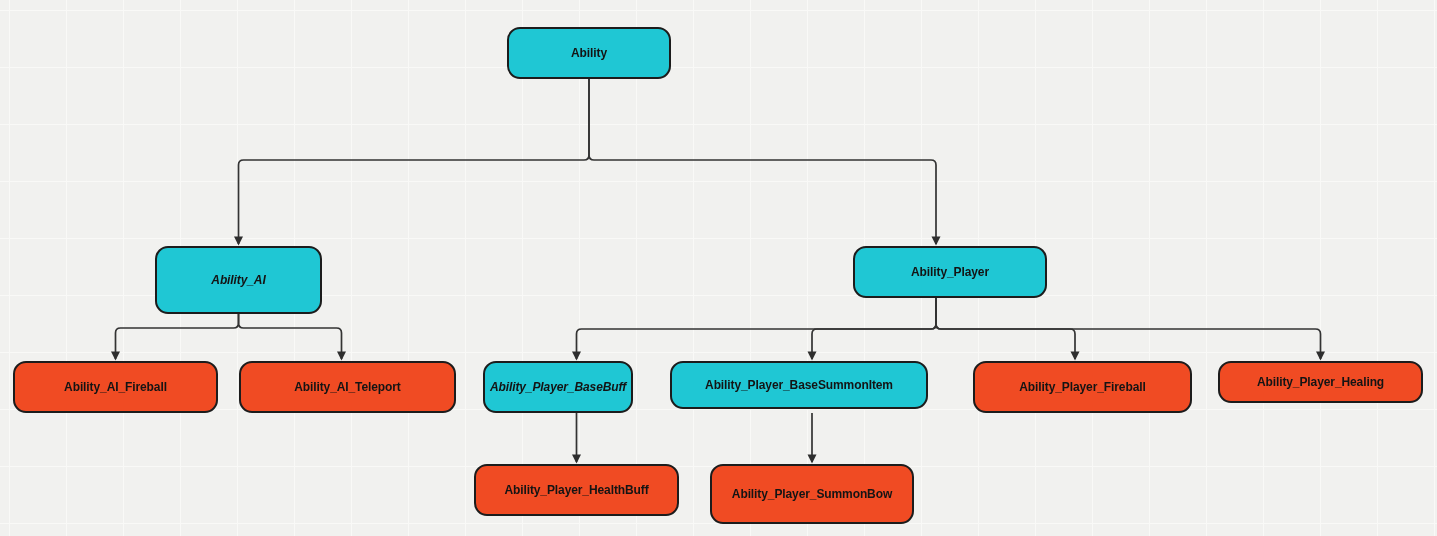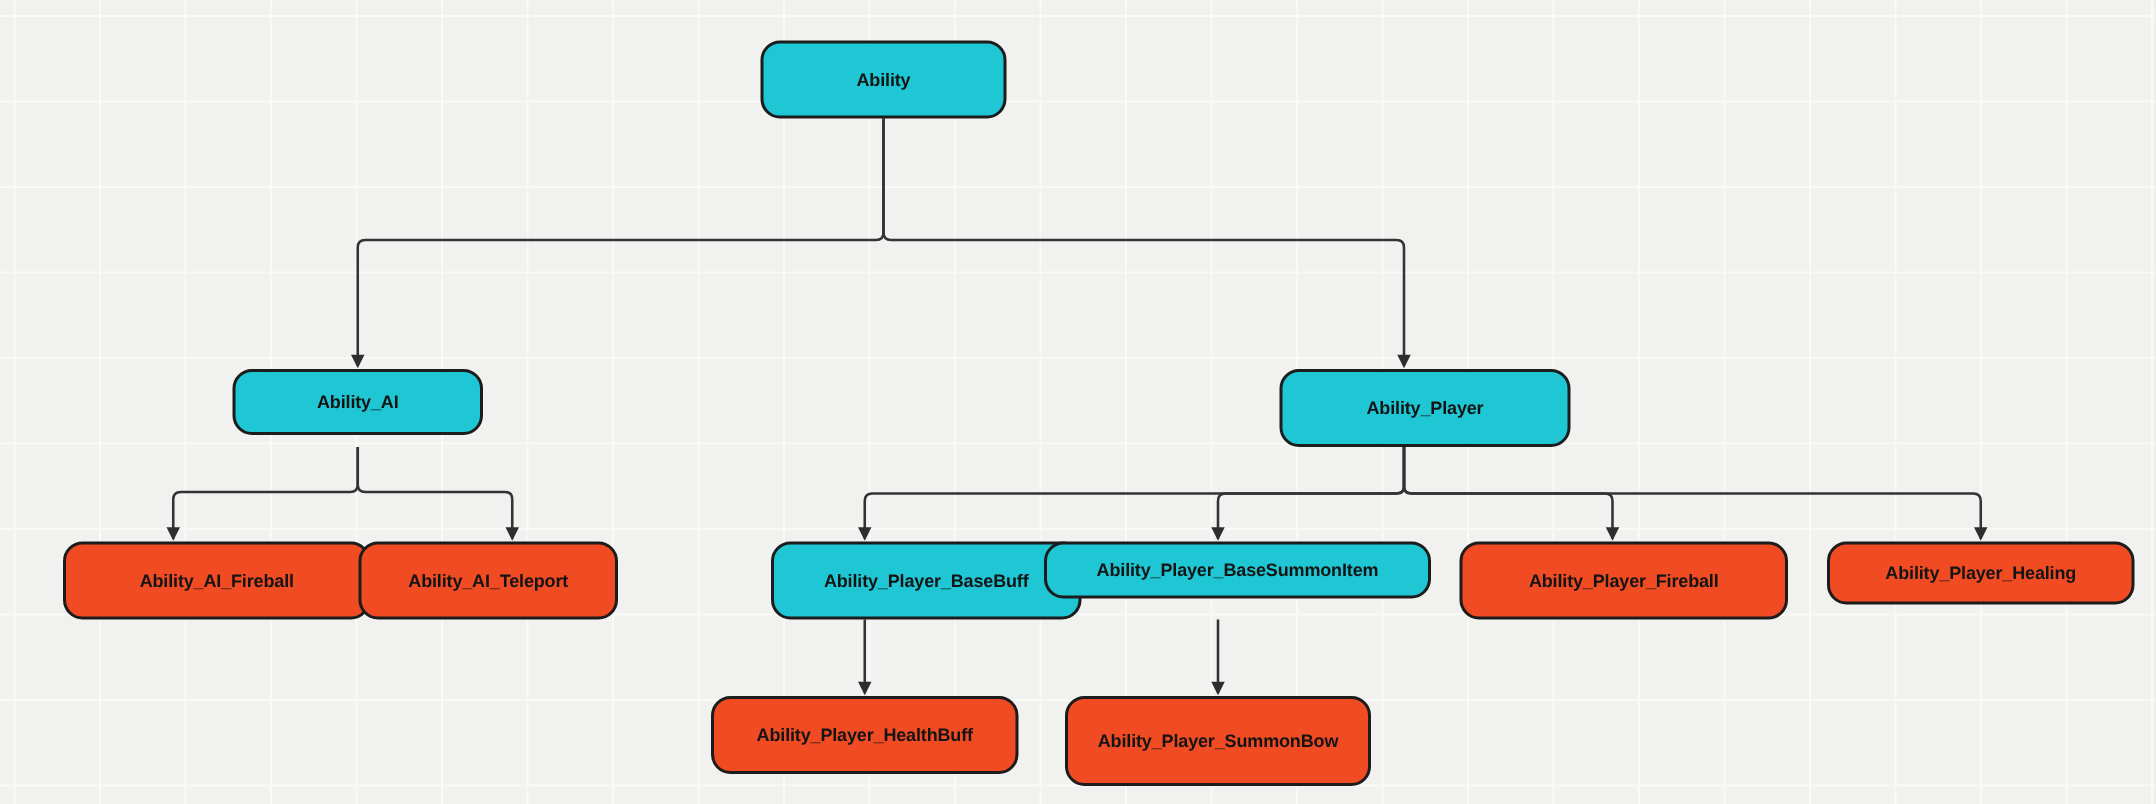--- a/index.html
+++ b/index.html
@@ -77,36 +77,36 @@
       <polygon points="1316,351.5 1325,351.5 1320.5,360.5" fill="#333333"></polygon>
       <path d="M 576.5 413 L 576.5 462" stroke="#333333"></path>
       <polygon points="572,454.5 581,454.5 576.5,463.5" fill="#333333"></polygon>
       <path d="M 812 413 L 812 462" stroke="#333333"></path>
       <polygon points="807.5,454.5 816.5,454.5 812,463.5" fill="#333333"></polygon>
     </svg>
   <div>
       <div class="node" style="left: 507px; top: 27px; width: 164px; height: 52px; background: rgb(31, 199, 212); border-color: rgb(28, 28, 28);">
         <span>Ability</span>
       </div>
-      <div class="node" style="left: 155px; top: 246px; width: 167px; height: 44px; background: rgb(31, 199, 212); border-color: rgb(28, 28, 28);">
+      <div class="node" style="left: 155px; top: 246px; width: 167px; height: 68px; background: rgb(31, 199, 212); border-color: rgb(28, 28, 28); font-style: italic;">
         <span>Ability_AI</span>
       </div>
       <div class="node" style="left: 853px; top: 246px; width: 194px; height: 52px; background: rgb(31, 199, 212); border-color: rgb(28, 28, 28);">
         <span>Ability_Player</span>
       </div>
-      <div class="node" style="left: 13px; top: 361px; width: 205px; height: 52px; background: rgb(240, 75, 35); border-color: rgb(28, 28, 28); margin-left: 29px;">
+      <div class="node" style="left: 13px; top: 361px; width: 205px; height: 52px; background: rgb(240, 75, 35); border-color: rgb(28, 28, 28);">
         <span>Ability_AI_Fireball</span>
       </div>
-      <div class="node" style="left: 239px; top: 361px; width: 173px; height: 52px; background: rgb(240, 75, 35); border-color: rgb(28, 28, 28); align-items: center;">
+      <div class="node" style="left: 239px; top: 361px; width: 217px; height: 52px; background: rgb(240, 75, 35); border-color: rgb(28, 28, 28); align-items: center;">
         <span>Ability_AI_Teleport</span>
       </div>
-      <div class="node" style="left: 514px; top: 361px; width: 207px; height: 52px; background: rgb(31, 199, 212); border-color: rgb(28, 28, 28);">
+      <div class="node" style="left: 483px; top: 361px; width: 150px; height: 52px; background: rgb(31, 199, 212); border-color: rgb(28, 28, 28); font-style: italic;">
         <span>Ability_Player_BaseBuff</span>
       </div>
-      <div class="node" style="left: 696px; top: 361px; width: 258px; height: 38px; background: rgb(31, 199, 212); border-color: rgb(28, 28, 28);">
+      <div class="node" style="left: 670px; top: 361px; width: 258px; height: 48px; background: rgb(31, 199, 212); border-color: rgb(28, 28, 28);">
         <span>Ability_Player_BaseSummonItem</span>
       </div>
       <div class="node" style="left: 973px; top: 361px; width: 219px; height: 52px; background: rgb(240, 75, 35); border-color: rgb(28, 28, 28);">
         <span>Ability_Player_Fireball</span>
       </div>
       <div class="node" style="left: 1218px; top: 361px; width: 205px; height: 42px; background: rgb(240, 75, 35); border-color: rgb(28, 28, 28);">
         <span>Ability_Player_Healing</span>
       </div>
       <div class="node" style="left: 474px; top: 464px; width: 205px; height: 52px; background: rgb(240, 75, 35); border-color: rgb(28, 28, 28);">
         <span>Ability_Player_HealthBuff</span>

